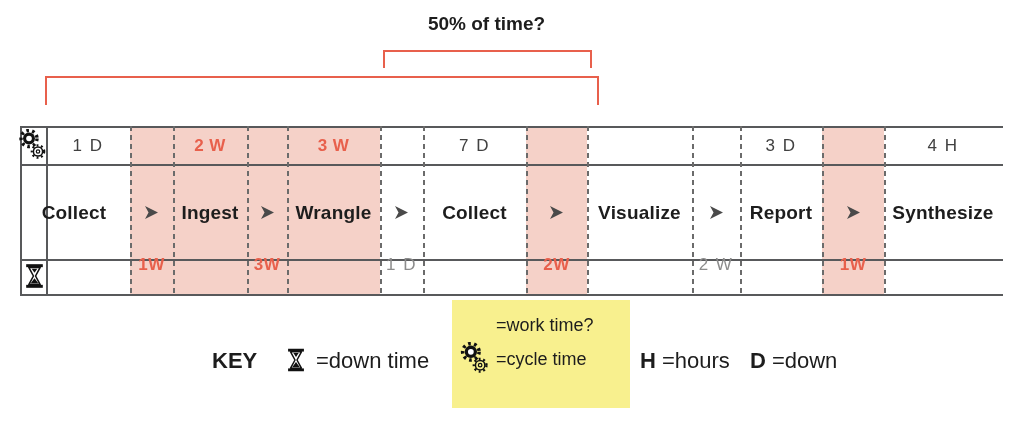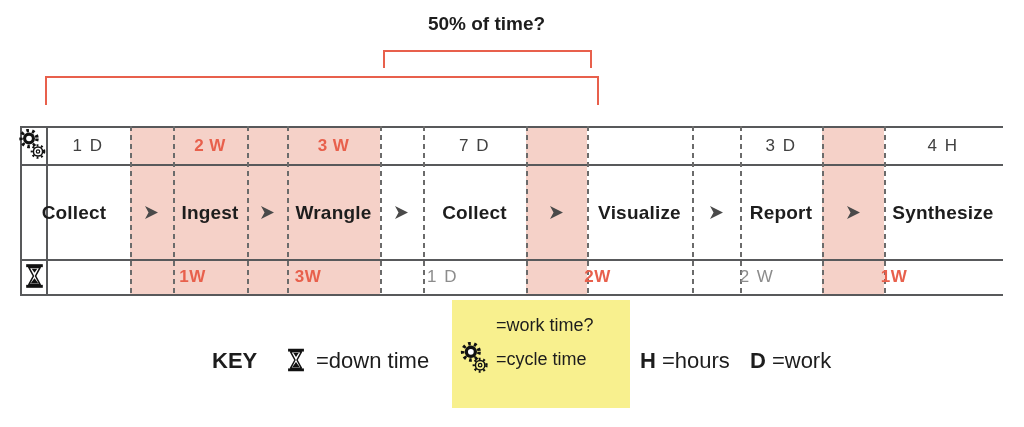--- a/index.html
+++ b/index.html
@@ -24,21 +24,21 @@
   .hline{position:absolute;left:20px;width:983px;height:2px;background:#58595b;}
   .vline{position:absolute;width:2px;top:126px;height:170px;background:#58595b;}
   .dash{
     position:absolute;width:2px;top:126px;height:168px;
     background-image:repeating-linear-gradient(180deg,#6b6b6b 0 5px,transparent 5px 9px);
   }
   
   .cell{position:absolute;display:flex;align-items:center;justify-content:center;border-radius:8px;}
   .rowc{top:127px;height:37px;}
   .rows{top:166px;height:93px;}
-  .rowd{top:260px;height:34px;padding-left:41px;}
+  .rowd{top:248px;height:34px;}
   .stage{font-weight:700;font-size:19px;color:#1d1d1d;letter-spacing:.2px;}
   .val{font-size:17px;color:#414141;letter-spacing:1.5px;}
   .val.acc{color:#E8604C;font-weight:700;letter-spacing:.5px;}
   .val.mut{color:#8C8C8C;letter-spacing:1.5px;}
   .arrow-icon{width:13px;height:13px;}
   
   .ktext{position:absolute;top:348px;font-size:22px;color:#1d1d1d;white-space:nowrap;}
   .kbold{font-weight:700;}
   .abbr{font-weight:700;margin-right:6px;}
   .notebox{position:absolute;left:452px;top:300px;width:178px;height:108px;background:#F8F08E;}
@@ -204,15 +204,15 @@
       <circle cx="10" cy="9.5" r="6" fill="#111"></circle>
       <circle cx="10" cy="9.5" r="2.8" fill="#fff"></circle>
       <circle cx="19" cy="22.5" r="6.2" fill="none" stroke="#111" stroke-width="2.2" stroke-dasharray="1.9 2.6"></circle>
       <circle cx="19" cy="22.5" r="4.6" fill="#F8F08E" stroke="#111" stroke-width="1.5"></circle>
       <circle cx="19" cy="22.5" r="1.7" fill="none" stroke="#111" stroke-width="1.2"></circle>
     </svg>
     <div class="line2">=cycle time</div>
   </div>
 
   <div class="ktext" style="left:640px"><span class="abbr">H</span><span>=hours</span></div>
-  <div class="ktext" style="left:750px"><span class="abbr">D</span><span>=work</span></div>
+  <div class="ktext" style="left:750px"><span class="abbr">D</span><span>=down</span></div>
 
 </div>
 
 </body></html>

